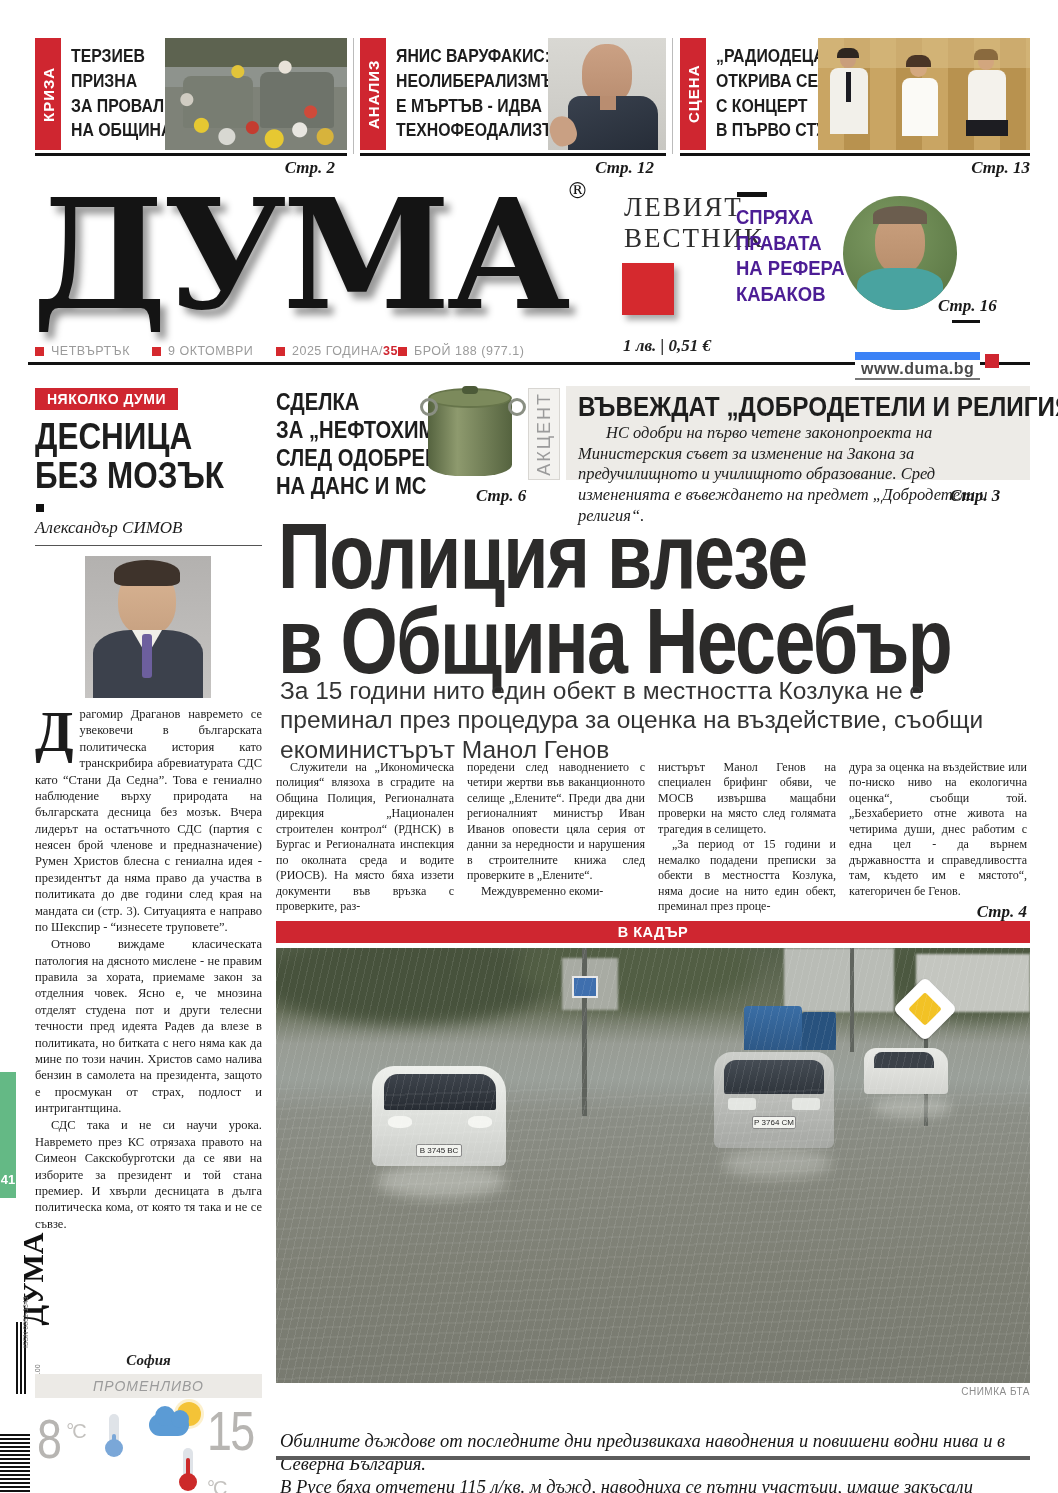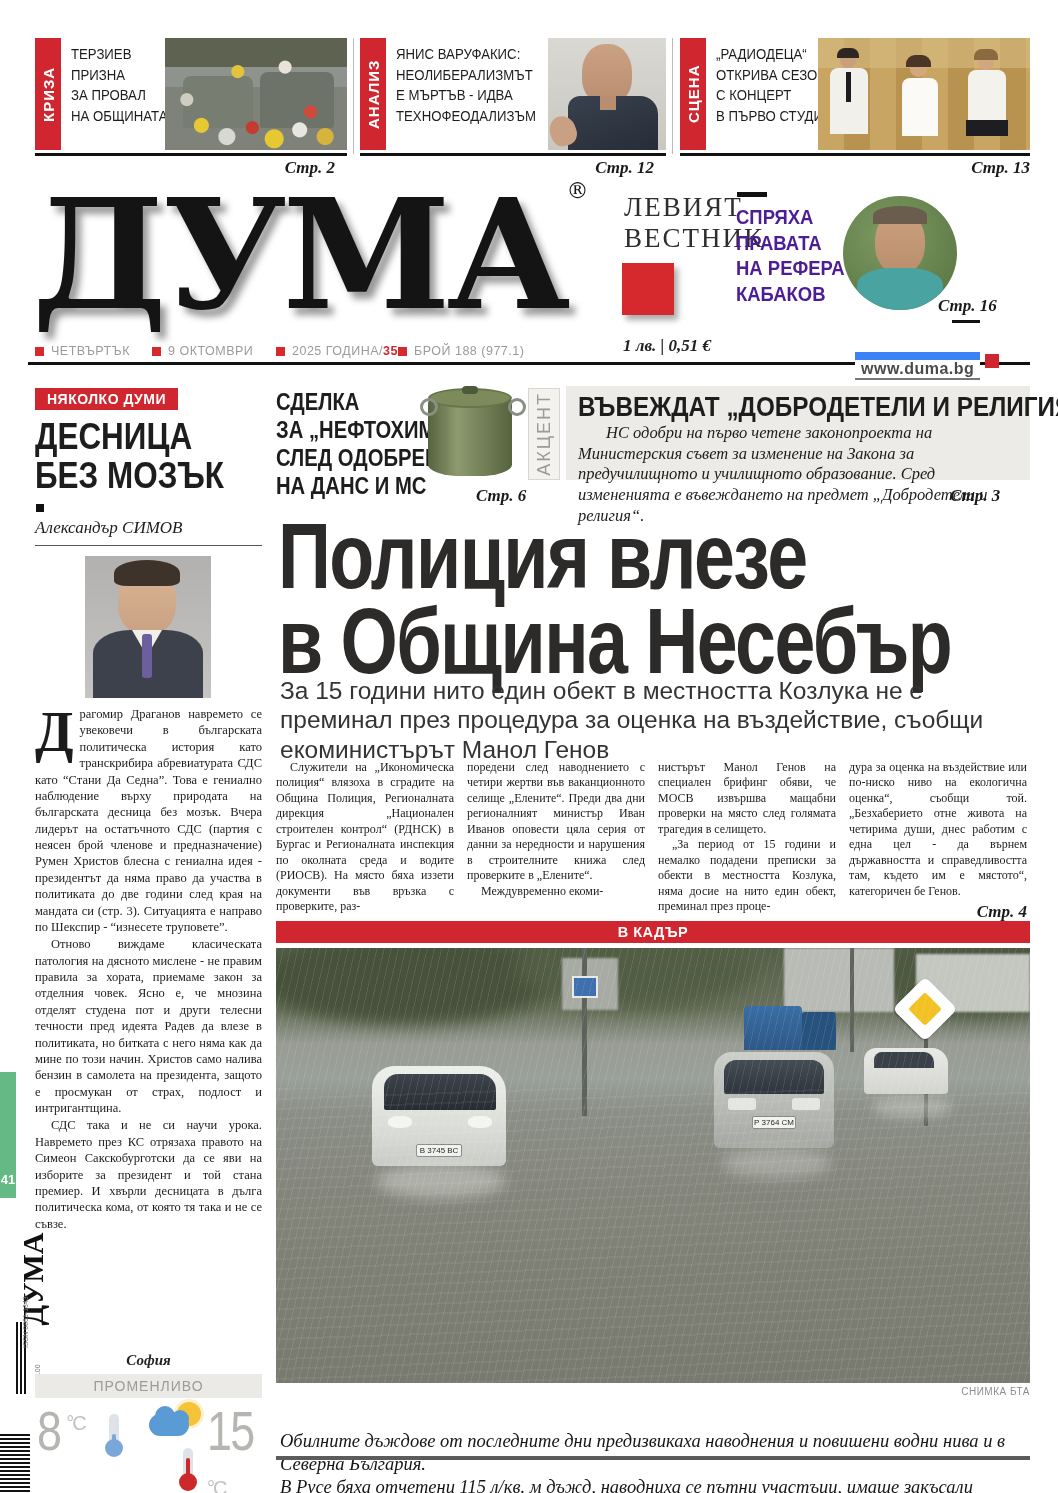--- a/index.html
+++ b/index.html
@@ -11,21 +11,21 @@
   .cx{display:inline-block;transform:scaleX(.85);transform-origin:0 50%;white-space:nowrap;}
   .vlab{writing-mode:vertical-rl;transform:rotate(180deg);background:#cf2630;color:#fff;
         font-weight:700;font-size:15px;letter-spacing:1px;display:flex;align-items:center;
         justify-content:center;}
   .pageref{font-family:"Liberation Serif",serif;font-style:italic;font-weight:700;
            font-size:17px;color:#1a1a1a;}
   
   .teaser{position:absolute;top:38px;display:flex;height:112px;}
   .t-label{width:26px;height:112px;}
   .t-body{position:relative;flex:1;}
-  .t-title{position:absolute;left:10px;top:6px;font-weight:400;font-size:15px;
+  .t-title{position:absolute;left:10px;top:6px;font-weight:700;font-size:18px;
            line-height:1.38;color:#1d1d1d;}
   .t-title div{transform:scaleX(.88);transform-origin:0 50%;white-space:nowrap;}
   .t-img{position:absolute;top:0;right:0;height:112px;overflow:hidden;}
   .t-rule{position:absolute;top:153px;height:2.5px;background:#111;}
   .t-page{position:absolute;top:158px;text-align:right;}
   .t-sep{position:absolute;top:38px;width:1px;height:116px;background:#bbb;}
   
   .logo{font-family:"DejaVu Serif",serif;font-weight:700;font-size:152px;line-height:1;
         color:#141414;letter-spacing:-4px;text-shadow:6px 7px 7px #999;}
   .reg{font-family:"DejaVu Serif",serif;font-size:22px;color:#141414;}
@@ -227,24 +227,24 @@
     <div class="ph" style="left:57px;top:78px;width:10px;height:44px;background:#6d5f9e;border-radius:3px;"></div>
   </div>
 
   <div class="abs op-body" style="left:35px;top:706px;width:227px;height:642px;">
     <p style="text-indent:0;"><span class="dropcap">Д</span><span>рагомир Драганов навремето се увековечи в българската политическа история като транскрибира абревиатурата СДС като “Стани Да Седна”. Това е гениално наблюдение върху природата на българската десница без мозък. Вчера лидерът на остатъчното СДС (партия с неясен брой членове и предназначение) Румен Христов блесна с гениална идея - президентът да няма право да участва в политиката до две години след края на мандата си (стр. 3). Ситуацията е направо по Шекспир - “изнесете труповете”.</span></p>
     <p>Отново виждаме класическата патология на дясното мислене - не правим правила за хората, приемаме закон за отделния човек. Ясно е, че мнозина отделят студена пот и други телесни течности пред идеята Радев да влезе в политиката, но битката с него няма как да мине по този начин. Христов само налива бензин в самолета на президента, защото е просмукан от страх, подлост и интригантщина.</p>
     <p>СДС така и не си научи урока. Навремето през КС отрязаха правото на Симеон Сакскобурготски да се яви на изборите за президент и той стана премиер. И хвърли десницата в дълга политическа кома, от която тя така и не се съвзе.</p>
   </div>
 
   <div class="abs serif ital" style="left:35px;top:1352px;width:227px;text-align:center;font-weight:700;font-size:15px;">София</div>
-  <div class="abs cond" style="left:35px;top:1374px;width:227px;height:24px;">ПРОМЕНЛИВО</div>
+  <div class="abs cond" style="left:35px;top:1374px;width:227px;height:24px;font-style:italic;">ПРОМЕНЛИВО</div>
 
   <div class="abs" style="left:35px;top:1398px;width:227px;height:72px;">
-    <div class="abs temp" style="left:2px;top:0;"><span class="cx" style="transform:scaleX(.8);"><span>8</span></span><sup>°C</sup></div>
+    <div class="abs temp" style="left:2px;top:8px;"><span class="cx" style="transform:scaleX(.8);"><span>8</span></span><sup>°C</sup></div>
     <div class="abs thermo" style="left:74px;top:16px;">
       <div class="mercury" style="height:14px;background:#7aa7d8;"></div>
       <div class="bulb" style="background:#7aa7d8;"></div>
     </div>
     <div class="abs" style="left:108px;top:2px;width:64px;height:46px;">
       <div class="ph" style="left:34px;top:2px;width:24px;height:24px;border-radius:50%;background:#f4c337;box-shadow:0 0 0 3px rgba(244,195,55,.25);"></div>
       <div class="ph" style="left:6px;top:14px;width:40px;height:22px;border-radius:12px;background:#5b9bd5;"></div>
       <div class="ph" style="left:12px;top:6px;width:20px;height:20px;border-radius:50%;background:#5b9bd5;"></div>
       <div class="ph" style="left:28px;top:10px;width:18px;height:18px;border-radius:50%;background:#5b9bd5;"></div>
     </div>

